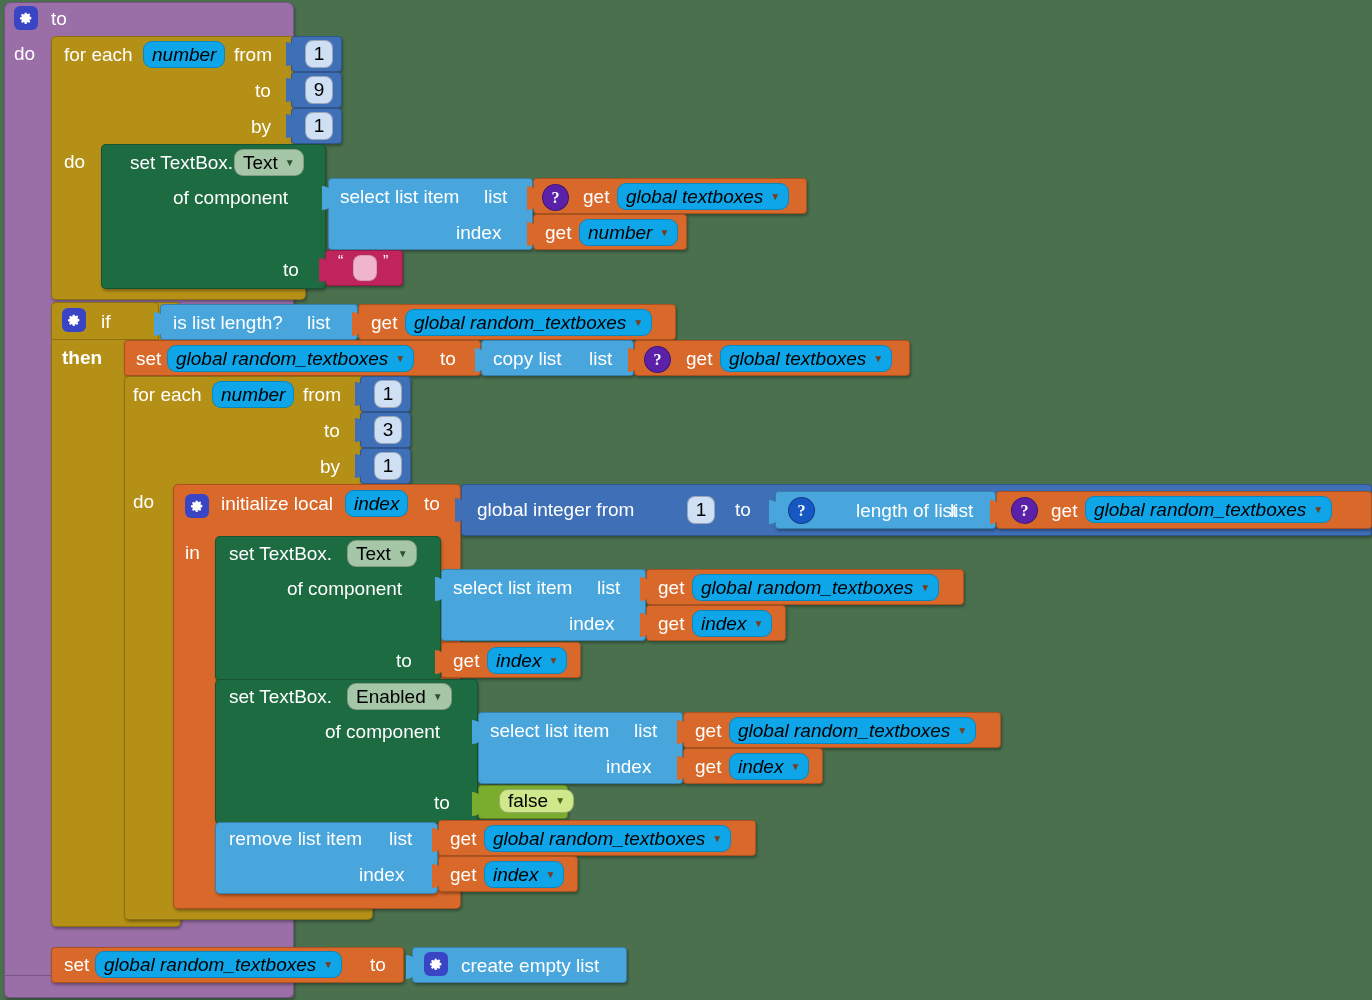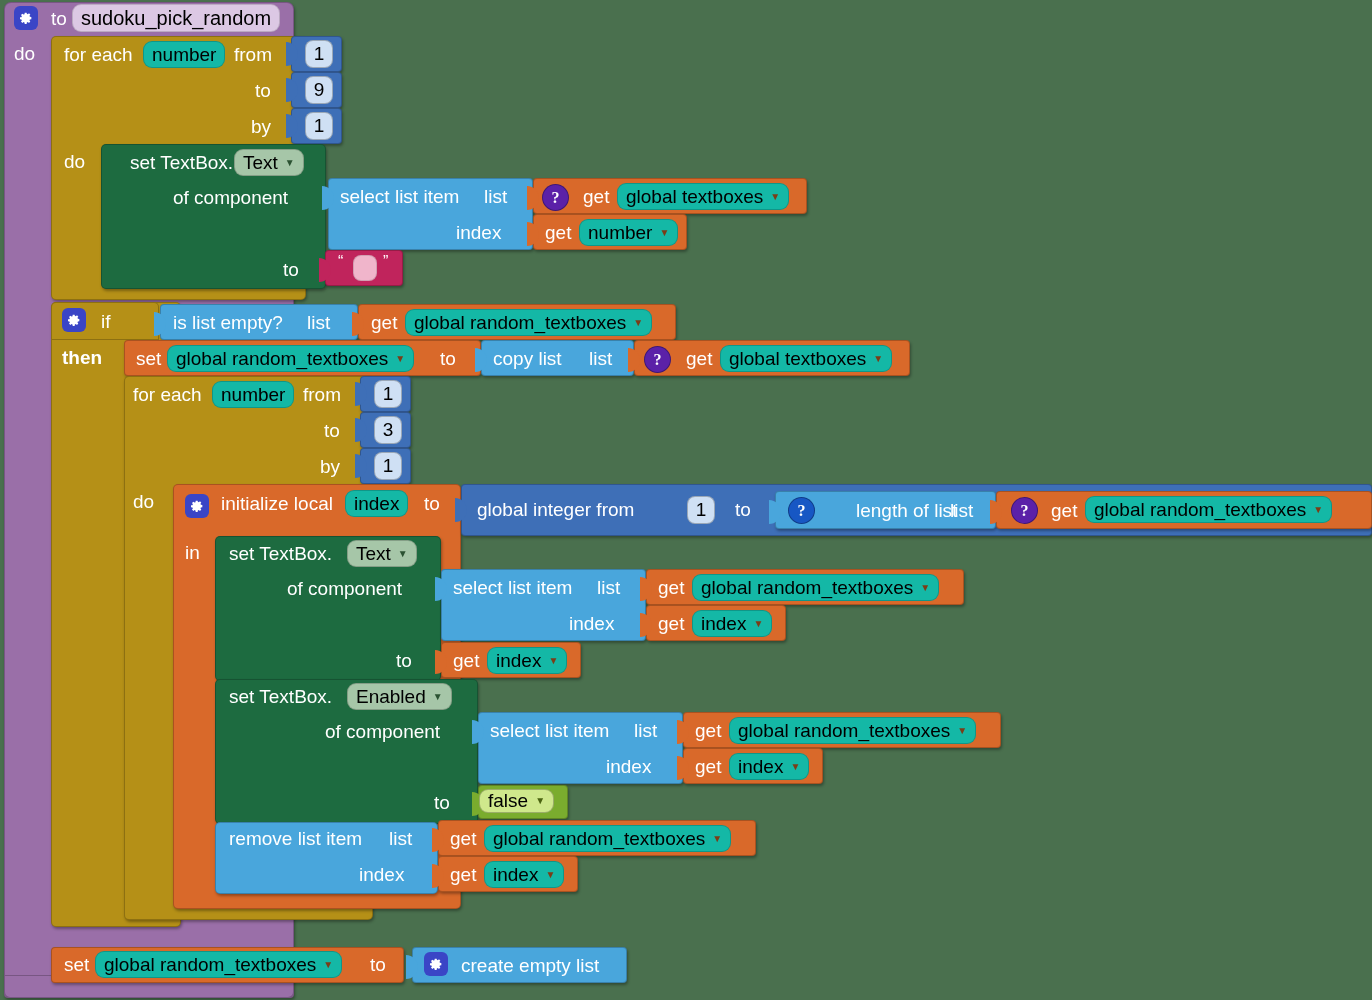--- a/index.html
+++ b/index.html
@@ -18,21 +18,21 @@
 
   
   .field{
     position:absolute;display:flex;align-items:center;
     background:#f7cbb0;border-radius:9px;
     color:#000;font-size:19px;white-space:nowrap;
     padding:0 8px;height:27px;box-sizing:border-box;
     border:1px solid rgba(0,0,0,.18);
   }
   .field .caret{margin-left:7px;font-size:10px;color:#7a3d18;line-height:1;}
-  .field.name{background:#14b8a6;}
+  .field.name{background:#0ea5e9;font-style:italic;}
   .field.prop{background:#a6c6a8;border:1px solid rgba(0,0,0,.2);}
   .field.prop .caret{color:#2b5232;}
   .field.title{background:#dcc8e4;border:1px solid rgba(0,0,0,.15);}
   .field.num{
     background:#cfe0f4;border-radius:8px;justify-content:center;
     padding:0;border:1px solid rgba(0,0,0,.25);
   }
   .field.bool{background:#cfe88c;border:1px solid rgba(0,0,0,.25);}
   .field.bool .caret{color:#4a6310;}
   .field.txt{background:#f0b5cb;border-radius:8px;border:1px solid rgba(0,0,0,.12);}
@@ -76,21 +76,20 @@
 
   <div class="blk c-proc outl" style="left:4px;top:975px;width:290px;height:23px;border-radius:0 0 6px 6px;"></div>
 
   <div class="gear" style="left:14px;top:6px;">
     <svg viewBox="0 0 24 24" aria-hidden="true">
         <path fill="#fff" d="M12 8.2a3.8 3.8 0 100 7.6 3.8 3.8 0 000-7.6zm0 5.9a2.1 2.1 0 110-4.2 2.1 2.1 0 010 4.2z"></path>
         <path fill="#fff" d="M20 13.4v-2.8l-2.2-.4a6 6 0 00-.6-1.4l1.3-1.8-2-2-1.8 1.3c-.45-.26-.92-.46-1.4-.6L12.9 4h-2.8l-.4 2.2c-.5.14-.96.34-1.4.6L6.5 5.5l-2 2 1.3 1.8c-.26.44-.46.9-.6 1.4L3 11v2.8l2.2.4c.14.5.34.96.6 1.4l-1.3 1.8 2 2 1.8-1.3c.44.26.9.46 1.4.6l.4 2.2h2.8l.4-2.2c.48-.14.95-.34 1.4-.6l1.8 1.3 2-2-1.3-1.8c.26-.44.46-.9.6-1.4l2.2-.4z"></path>
       </svg>
   </div>
   <div class="lbl" style="left:51px;top:9px;">to</div>
-  <div class="field title" style="left:72px;top:4px;height:28px;font-size:20px;">sudoku_pick_random</div>
   <div class="lbl" style="left:14px;top:44px;">do</div>
 
   <div class="blk c-ctrl sh outl" style="left:51px;top:36px;width:255px;height:264px;border-radius:5px;"></div>
 
   <div class="lbl" style="left:64px;top:45px;">for each</div>
   <div class="field name" style="left:143px;top:41px;">
     <span>number</span>
   </div>
   <div class="lbl" style="left:234px;top:45px;">from</div>
 
@@ -156,21 +155,21 @@
     <svg viewBox="0 0 24 24" aria-hidden="true">
         <path fill="#fff" d="M12 8.2a3.8 3.8 0 100 7.6 3.8 3.8 0 000-7.6zm0 5.9a2.1 2.1 0 110-4.2 2.1 2.1 0 010 4.2z"></path>
         <path fill="#fff" d="M20 13.4v-2.8l-2.2-.4a6 6 0 00-.6-1.4l1.3-1.8-2-2-1.8 1.3c-.45-.26-.92-.46-1.4-.6L12.9 4h-2.8l-.4 2.2c-.5.14-.96.34-1.4.6L6.5 5.5l-2 2 1.3 1.8c-.26.44-.46.9-.6 1.4L3 11v2.8l2.2.4c.14.5.34.96.6 1.4l-1.3 1.8 2 2 1.8-1.3c.44.26.9.46 1.4.6l.4 2.2h2.8l.4-2.2c.48-.14.95-.34 1.4-.6l1.8 1.3 2-2-1.3-1.8c.26-.44.46-.9.6-1.4l2.2-.4z"></path>
       </svg>
   </div>
   <div class="lbl" style="left:101px;top:312px;">if</div>
   <div class="lbl" style="left:62px;top:348px;font-weight:bold;">then</div>
 
   <div class="blk c-list sh outl" style="left:160px;top:304px;width:198px;height:36px;border-radius:4px;"></div>
   <div class="tab c-list" style="left:154px;top:312px;"></div>
-  <div class="lbl" style="left:173px;top:313px;">is list empty?</div>
+  <div class="lbl" style="left:173px;top:313px;">is list length?</div>
   <div class="lbl" style="left:307px;top:313px;">list</div>
 
   <div class="blk c-var sh outl" style="left:358px;top:304px;width:318px;height:36px;border-radius:4px;"></div>
   <div class="tab c-var" style="left:352px;top:312px;"></div>
   <div class="lbl" style="left:371px;top:313px;">get</div>
   <div class="field name" style="left:405px;top:309px;">
     <span>global random_textboxes</span>
     <span class="caret">▼</span>
   </div>
 
@@ -320,21 +319,21 @@
   <div class="blk c-var sh outl" style="left:683px;top:748px;width:140px;height:36px;border-radius:4px;"></div>
   <div class="tab c-var" style="left:677px;top:756px;"></div>
   <div class="lbl" style="left:695px;top:757px;">get</div>
   <div class="field name" style="left:729px;top:753px;">
     <span>index</span>
     <span class="caret">▼</span>
   </div>
 
   <div class="blk c-logic sh outl" style="left:478px;top:785px;width:90px;height:34px;border-radius:4px;"></div>
   <div class="tab c-logic" style="left:472px;top:792px;"></div>
-  <div class="field bool" style="left:479px;top:789px;height:24px;">
+  <div class="field bool" style="left:499px;top:789px;height:24px;">
     <span>false</span>
     <span class="caret">▼</span>
   </div>
 
   <div class="blk c-list sh outl" style="left:215px;top:822px;width:223px;height:72px;border-radius:5px;"></div>
   <div class="lbl" style="left:229px;top:829px;">remove list item</div>
   <div class="lbl" style="left:389px;top:829px;">list</div>
   <div class="lbl" style="left:359px;top:865px;">index</div>
 
   <div class="blk c-var sh outl" style="left:438px;top:820px;width:318px;height:36px;border-radius:4px;"></div>

